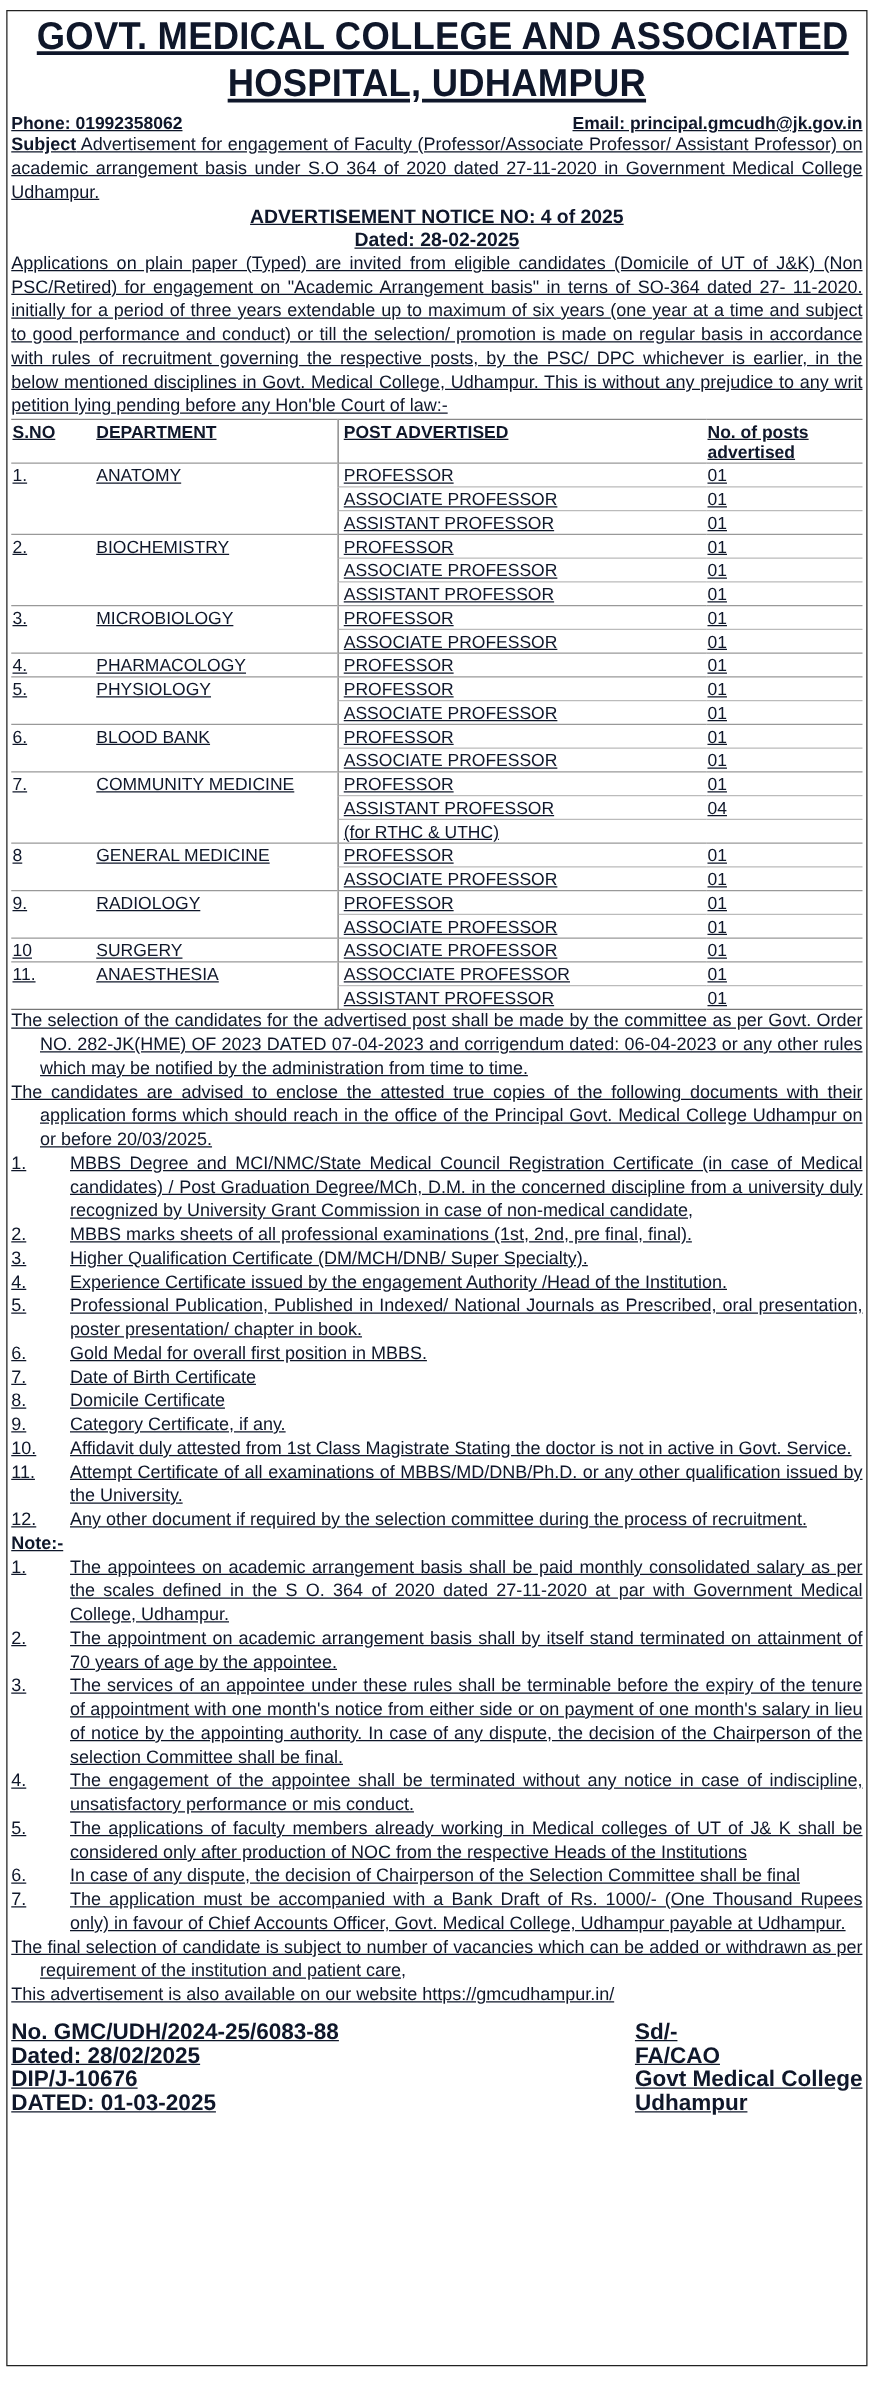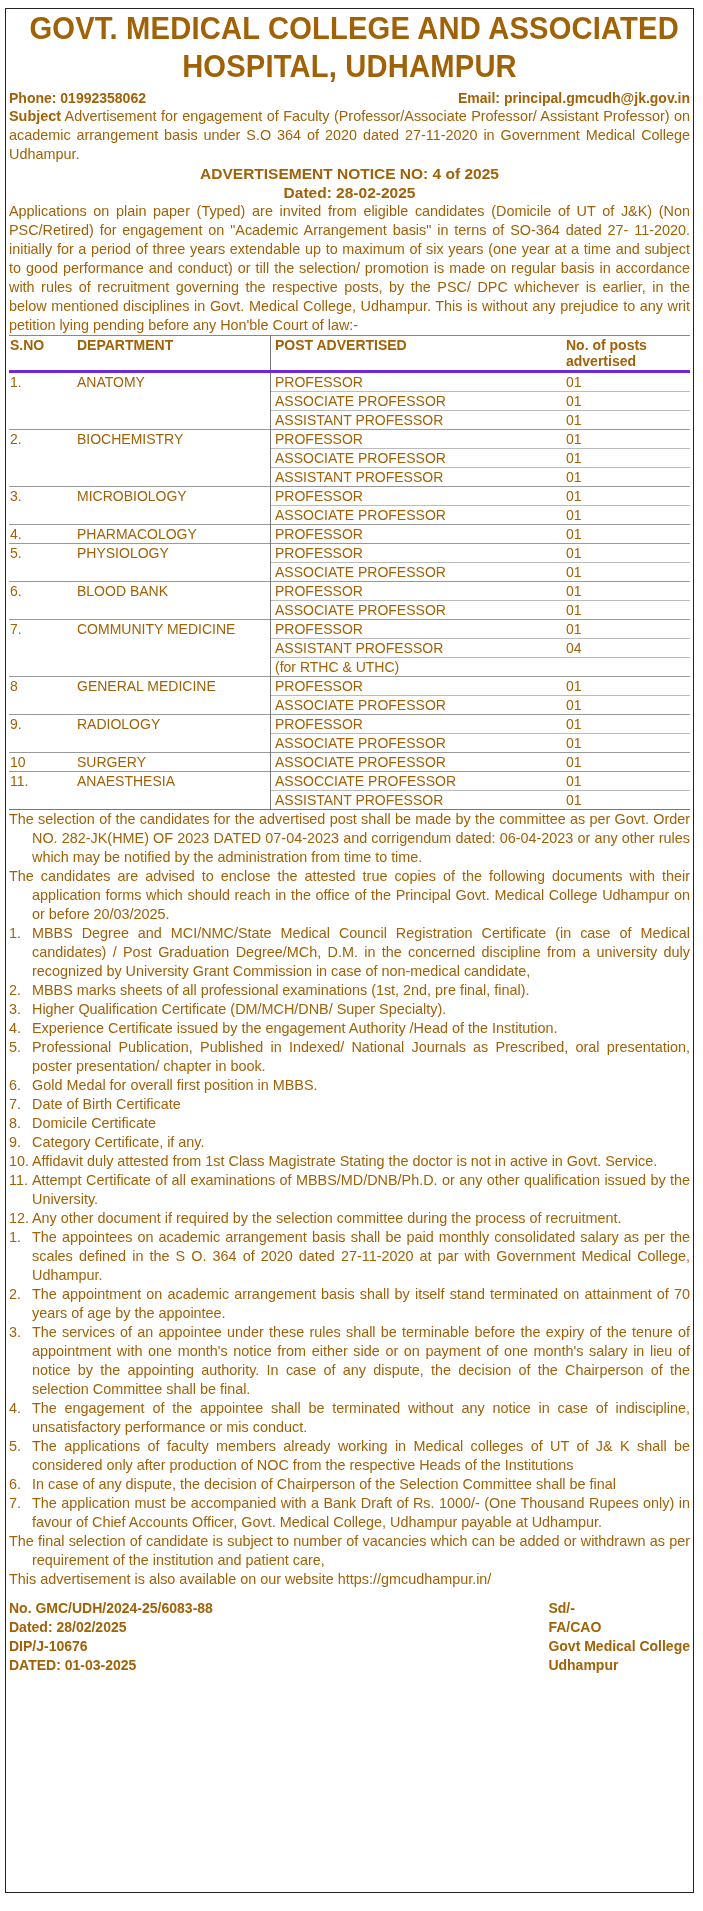--- a/index.html
+++ b/index.html
@@ -1,50 +1,51 @@
 <!DOCTYPE html>
 <html><head>
 <meta charset="utf-8">
 <style>
   html, body { margin: 0; padding: 0; background: #ffffff; }
   body { width: 703px; height: 1911px; overflow: hidden; }
   .page {
     position: absolute; left: 5px; top: 8px; width: 689px; height: 1885px;
     border: 1.5px solid #222; box-sizing: border-box;
-    font-family: "Liberation Sans", sans-serif; color: #a16207;
+    font-family: "Liberation Sans", sans-serif; color: #0f172a;
     padding: 0 3px 0 3px;
+    text-decoration: underline;
   }
   .title {
     font-family: "Liberation Sans", sans-serif; font-weight: bold;
     text-align: center; font-size: 31px; line-height: 36px; letter-spacing: 0.2px;
     margin-top: 2px; transform: scaleX(0.94); transform-origin: center;
     white-space: nowrap;
   }
   .contact { display: flex; justify-content: space-between; font-weight: bold; font-size: 14px; line-height: 17px; margin-top: 5px; }
   p, .para { margin: 0; font-size: 14.4px; line-height: 19px; text-align: justify; }
   .subject b { font-weight: bold; }
   .center-bold { text-align: center; font-weight: bold; font-size: 15.5px; line-height: 19px; }
   table { width: 100%; border-collapse: collapse; font-size: 14px; line-height: 16px; margin-top: 0; }
   table td, table th { padding: 1px 0 1px 1px; vertical-align: top; text-align: left; }
   th { font-weight: bold; }
   .col-sno { width: 66px; }
   .col-dept { width: 193px; border-right: 1px solid #777; }
   .col-post { width: 290px; padding-left: 4px !important; }
   .col-num { width: auto; }
-  tr.head { border-top: 1px solid #888; border-bottom: 3px solid #6d28d9; }
+  tr.head { border-top: 1px solid #888; border-bottom: 1px solid #6d28d9; }
   tr.group-start td { border-top: 1.5px solid #999; }
   tr.sub td.col-post, tr.sub td.col-num { border-top: 1px solid #bbb; }
   tr.last td { border-bottom: 1px solid #777; }
   .hang { padding-left: 23px; text-indent: -23px; }
   ol.docs { margin: 0; padding: 0; list-style: none; }
   ol.docs li { display: flex; font-size: 14.4px; line-height: 19px; text-align: justify; }
   ol.docs li .n { width: 23px; flex: 0 0 23px; }
-  ol.docs li .t { flex: 1; }
+  ol.docs li .t { flex: 1; margin-left: 24px; }
   .note-head { font-weight: bold; font-size: 14.4px; line-height: 19px; }
-  .footer { display: flex; justify-content: space-between; font-weight: bold; font-size: 14px; line-height: 19px; margin-top: 10px; }
+  .footer { display: flex; justify-content: space-between; font-weight: bold; font-size: 18px; line-height: 19px; margin-top: 10px; }
   .footer .right { text-align: left; }
 </style>
 </head>
 <body>
 
 <div class="page">
   <div class="title">GOVT. MEDICAL COLLEGE AND ASSOCIATED</div>
   <div class="title">HOSPITAL, UDHAMPUR</div>
 
   <div class="contact">
@@ -257,20 +258,21 @@
       <li>
         <span class="n">11.</span>
         <span class="t">Attempt Certificate of all examinations of MBBS/MD/DNB/Ph.D. or any other qualification issued by the University.</span>
       </li>
       <li>
         <span class="n">12.</span>
         <span class="t">Any other document if required by the selection committee during the process of recruitment.</span>
       </li>
     </ol>
 
+  <div class="note-head">Note:-</div>
 
   <ol class="docs" id="notes-list">
       <li>
         <span class="n">1.</span>
         <span class="t">The appointees on academic arrangement basis shall be paid monthly consolidated salary as per the scales defined in the S O. 364 of 2020 dated 27-11-2020 at par with Government Medical College, Udhampur.</span>
       </li>
       <li>
         <span class="n">2.</span>
         <span class="t">The appointment on academic arrangement basis shall by itself stand terminated on attainment of 70 years of age by the appointee.</span>
       </li>

